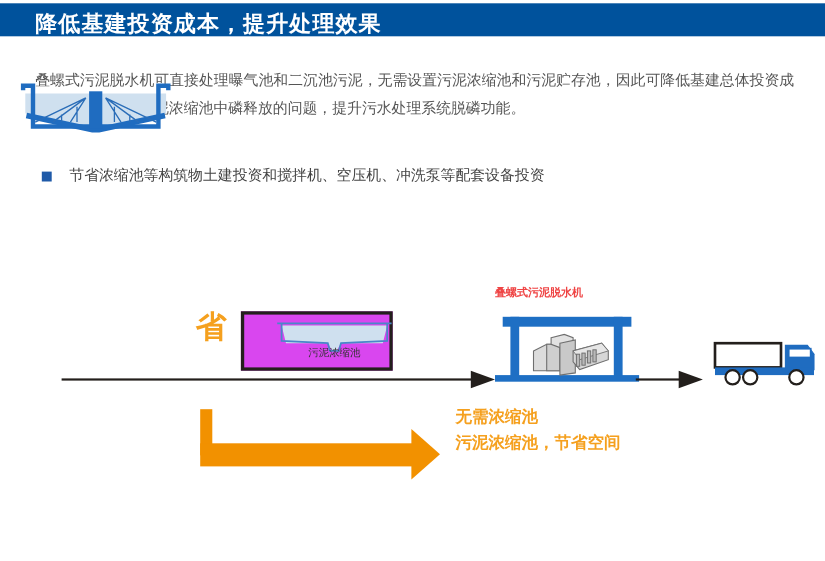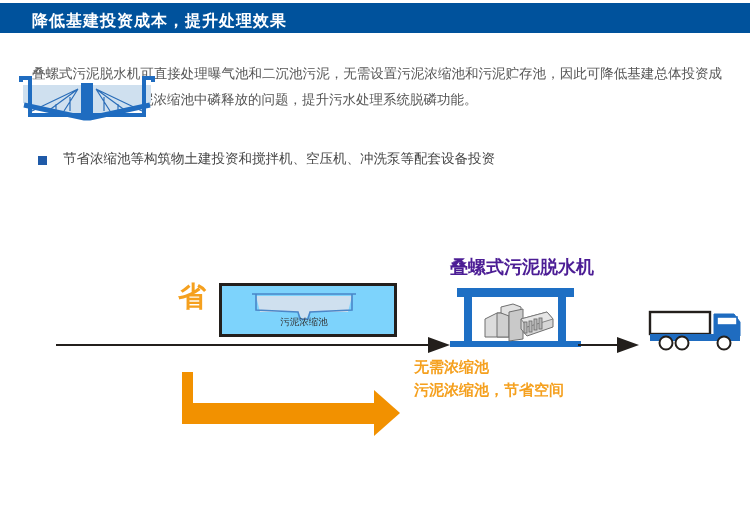--- a/index.html
+++ b/index.html
@@ -12,54 +12,54 @@
   }
   .page{position:relative;width:750px;height:510px;}
 
   
   .header-bar{
     position:absolute;left:0;top:3px;width:750px;height:30px;
     background:#00529c;
   }
   .header-title{
     position:absolute;left:32px;top:9px;
-    font-size:16px;font-weight:bold;color:#ffffff;
+    font-size:20px;font-weight:bold;color:#ffffff;
     letter-spacing:1px;line-height:18px;
     white-space:nowrap;
   }
 
   
   .para{
     position:absolute;left:32px;top:60px;width:690px;
     font-size:13.5px;color:#555555;line-height:26px;
     text-align:justify;
   }
 
   
   .bullets{position:absolute;left:38px;top:145px;width:660px;}
-  .bullet-row{display:flex;align-items:center;height:30px;font-family:Liberation Mono, monospace;}
+  .bullet-row{display:flex;align-items:center;height:30px;}
   .bullet-sq{
     width:9px;height:9px;background:#1f5aa8;flex:0 0 9px;margin-right:16px;
   }
   .bullet-text{font-size:13.5px;color:#444444;line-height:18px;}
 
   
   .clarifier{position:absolute;left:12px;top:75px;width:150px;height:50px;}
 
   
   .save-char{
     position:absolute;left:178px;top:282px;
     font-size:28px;font-weight:bold;color:#f5a01e;
     line-height:30px;
   }
 
   
   .thick-box{
-    position:absolute;left:219px;top:283px;width:178px;height:54px;
-    border:3px solid #231f1c;background:#7dd3fc;box-sizing:border-box;
+    position:absolute;left:219px;top:283px;width:138px;height:54px;
+    border:3px solid #231f1c;background:#d946ef;box-sizing:border-box;
   }
   .thick-inner{position:absolute;left:0;top:0;width:164px;height:48px;}
   .thick-label{
     position:absolute;left:0;top:30px;width:164px;text-align:center;
     font-size:9.5px;color:#333333;line-height:12px;
   }
 
   
   .black-line{
     position:absolute;left:56px;top:344px;width:375px;height:2px;background:#231f1c;
@@ -74,21 +74,21 @@
   }
   .black-arrow2{
     position:absolute;left:617px;top:337px;width:0;height:0;
     border-top:8px solid transparent;border-bottom:8px solid transparent;
     border-left:22px solid #231f1c;
   }
 
   
   .machine-label{
     position:absolute;left:450px;top:258px;
-    font-size:18px;font-weight:bold;color:#4c1d95;white-space:nowrap;
+    font-size:10px;font-weight:bold;color:#ef4444;white-space:nowrap;
     line-height:18px;
   }
 
   
   .frame-top{position:absolute;left:457px;top:288px;width:117px;height:9px;background:#1e6fc4;}
   .frame-leftleg{position:absolute;left:464px;top:288px;width:8px;height:58px;background:#1e6fc4;}
   .frame-rightleg{position:absolute;left:558px;top:288px;width:8px;height:58px;background:#1e6fc4;}
   .frame-base{position:absolute;left:450px;top:341px;width:131px;height:6px;background:#1e6fc4;}
 
   
@@ -101,21 +101,21 @@
   .oarrow-v{position:absolute;left:182px;top:372px;width:11px;height:42px;background:#f29100;}
   .oarrow-h{position:absolute;left:182px;top:403px;width:196px;height:21px;background:#f29100;}
   .oarrow-head{
     position:absolute;left:374px;top:390px;width:0;height:0;
     border-top:23px solid transparent;border-bottom:23px solid transparent;
     border-left:26px solid #f29100;
   }
 
   
   .ocap{
-    position:absolute;left:414px;top:356px;
+    position:absolute;left:414px;top:368px;
     font-size:15px;font-weight:bold;color:#f5a01e;line-height:23px;
     white-space:nowrap;
   }
 </style>
 </head>
 <body>
 
 <div class="page">
 
   <div class="header-bar">

